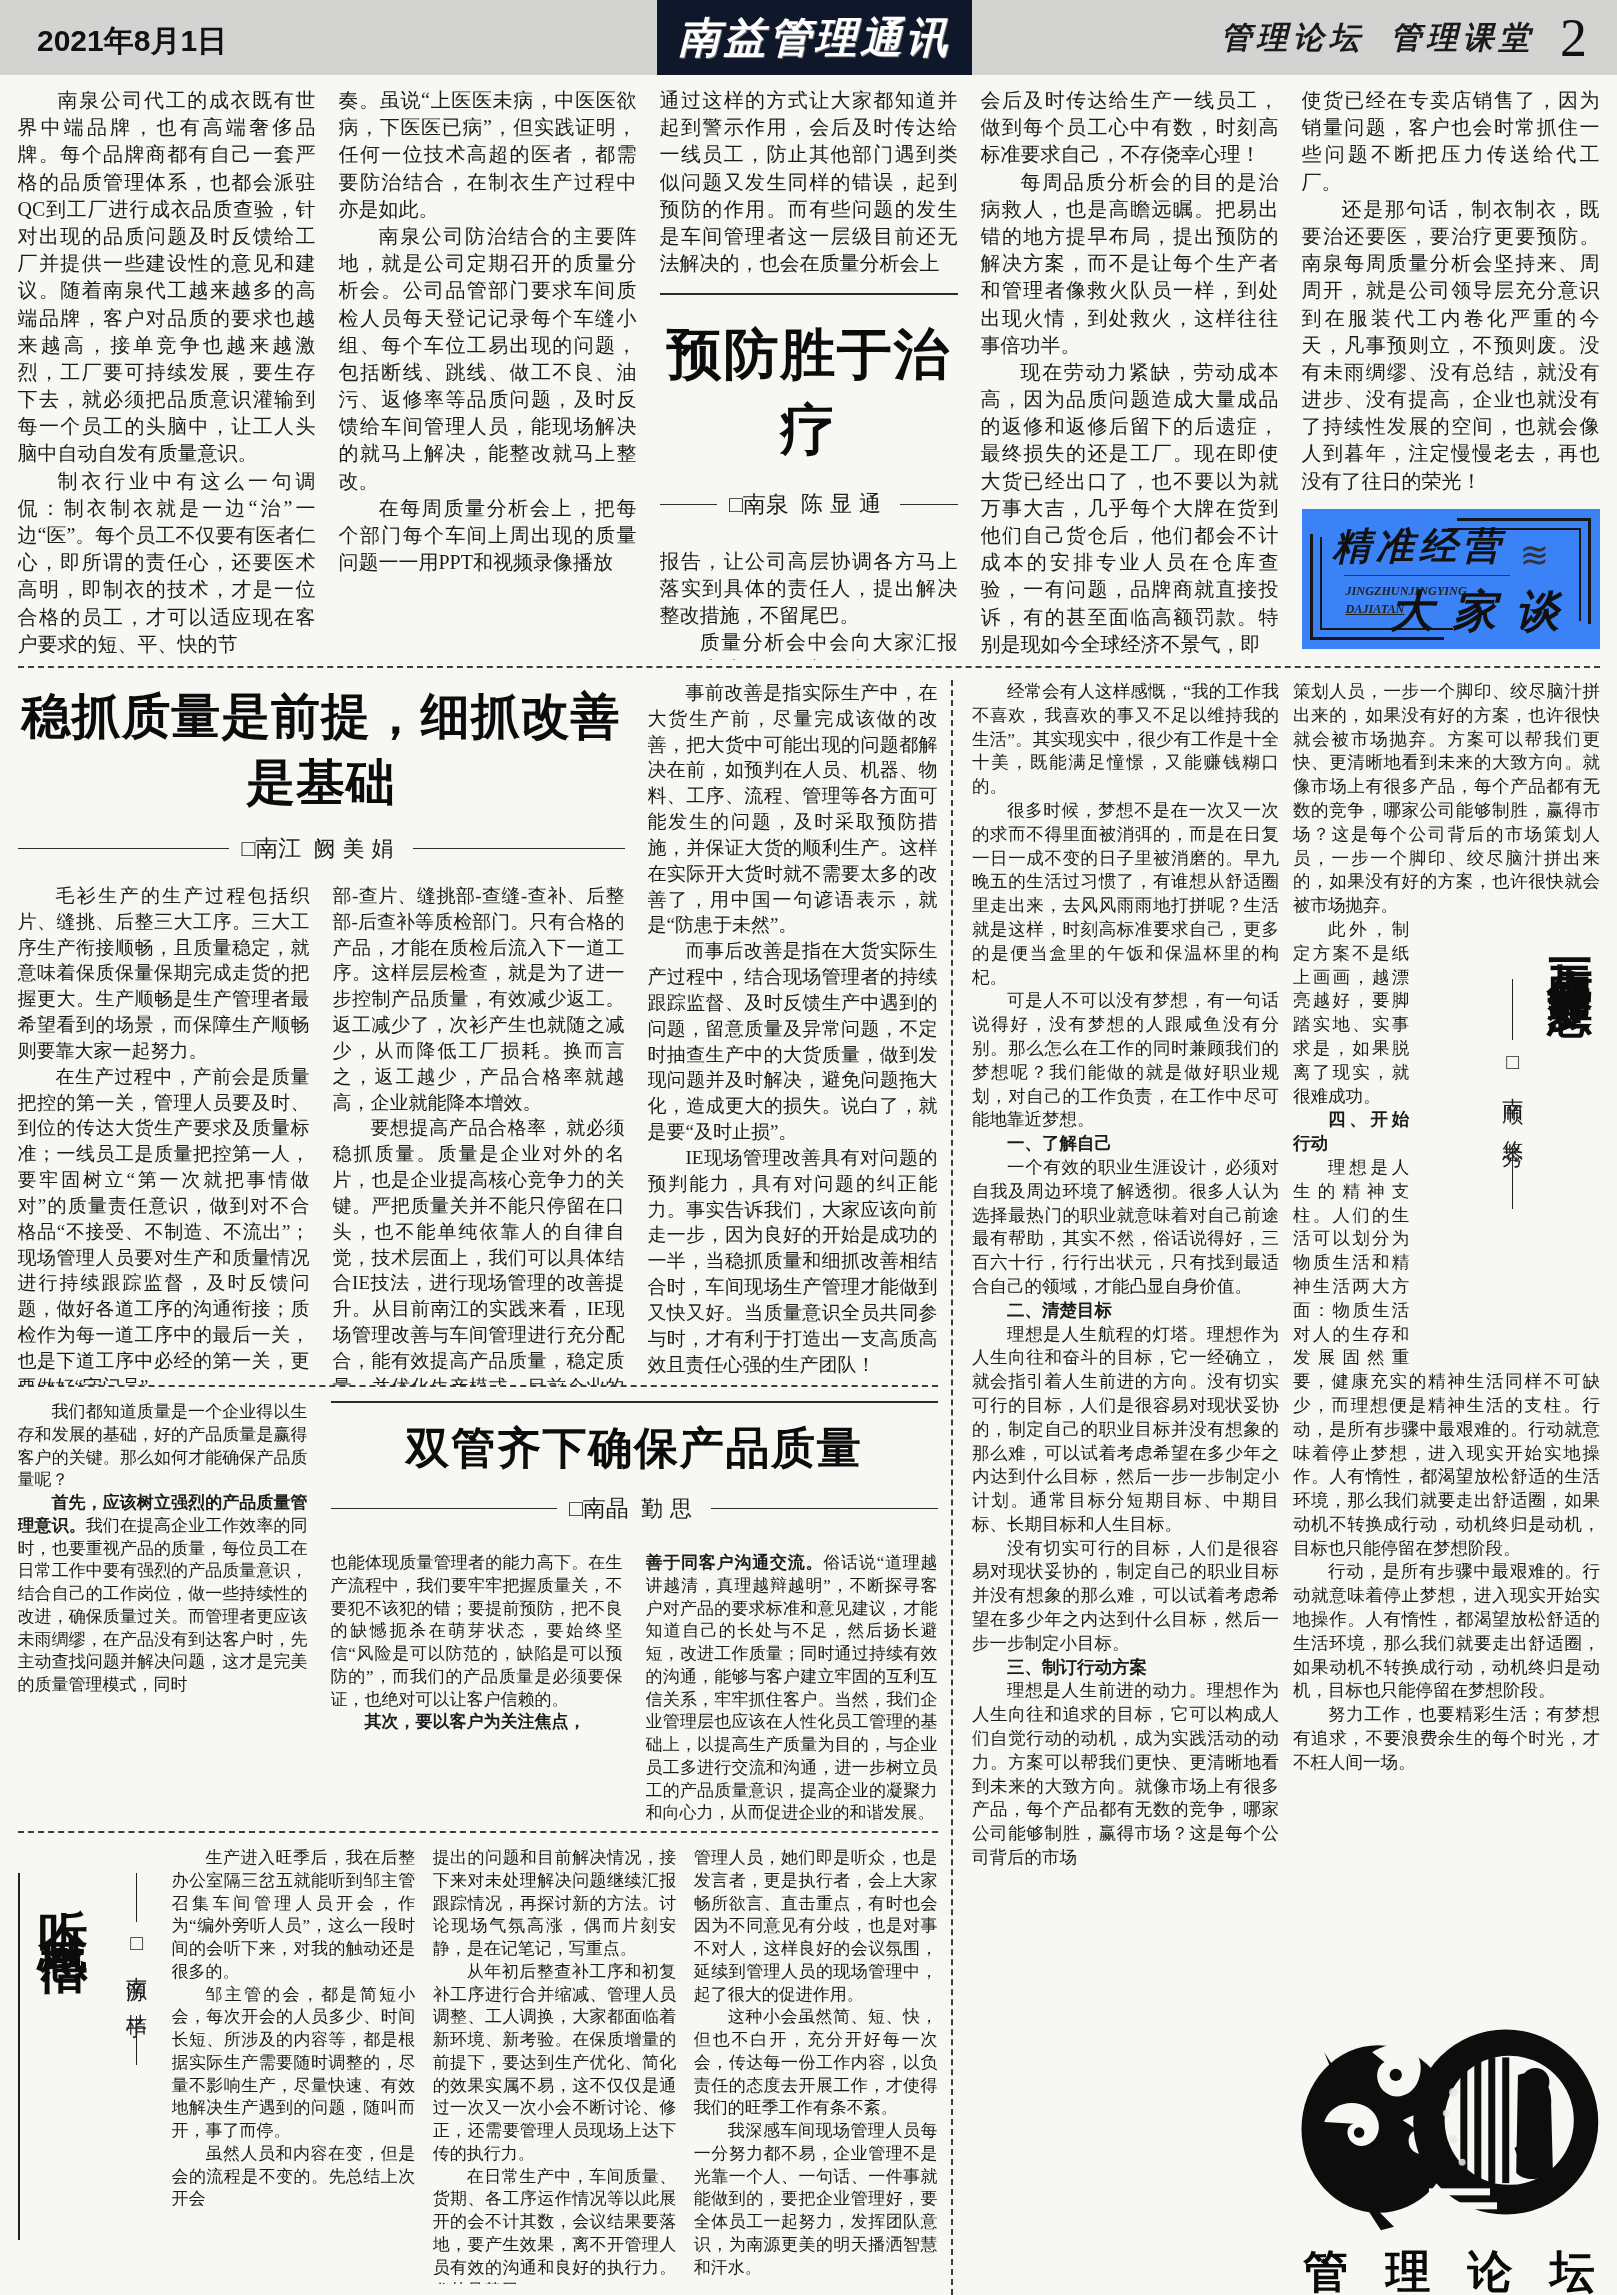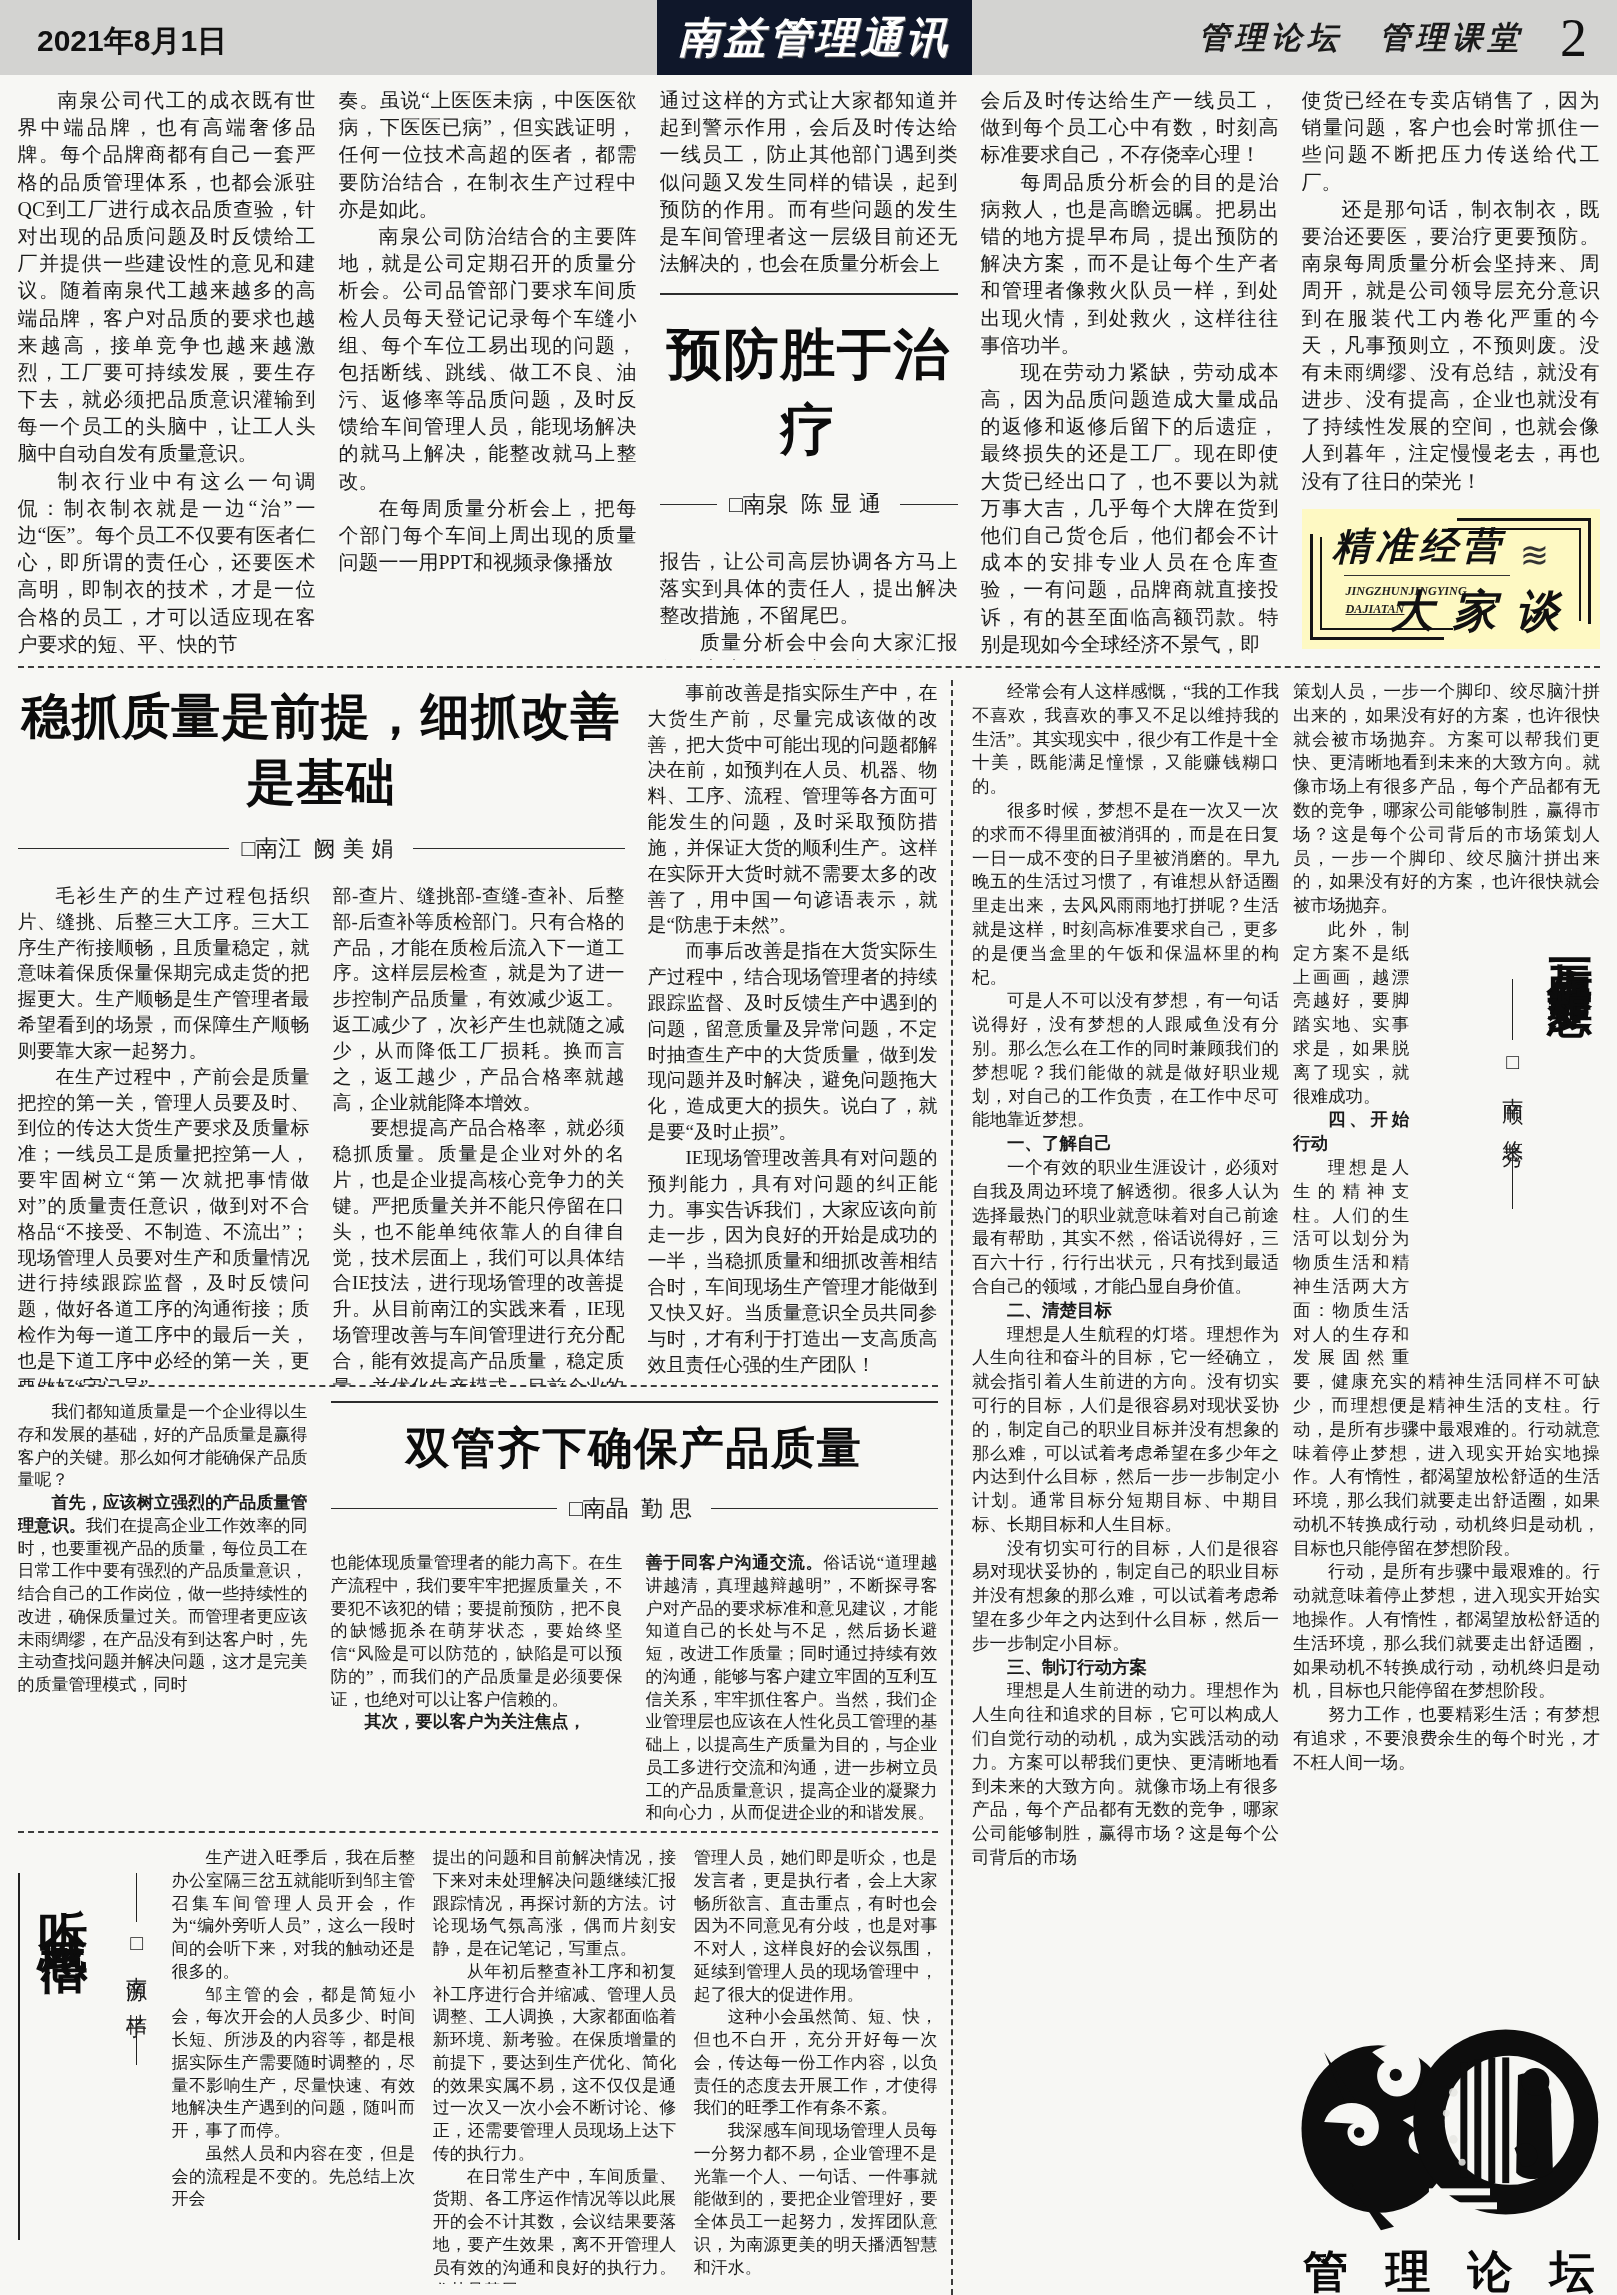--- a/index.html
+++ b/index.html
@@ -4,40 +4,40 @@
 <style>
   html,body{margin:0;padding:0;}
   .page{position:relative;width:1617px;height:2295px;background:#f7f7f4;overflow:hidden;
         font-family:"Liberation Serif",serif;color:#1b1b1b;}
   
   .hdr{position:absolute;left:0;top:0;width:1617px;height:75px;background:#d3d3d1;}
   .hdr-date{position:absolute;left:37px;top:21px;font-size:30px;font-weight:bold;font-family:"Liberation Sans",sans-serif;color:#111;}
   .masthead{position:absolute;left:657px;top:0;width:315px;height:75px;background:#0f172a;
             display:flex;align-items:center;justify-content:center;}
   .masthead span{color:#fff;font-size:42px;font-weight:900;font-style:italic;letter-spacing:3.5px;text-shadow:0.9px 0.9px 0 #777;}
-  .hdr-right{position:absolute;right:30px;top:0;height:75px;display:flex;align-items:center;gap:36px;}
+  .hdr-right{position:absolute;right:30px;top:0;height:75px;display:flex;align-items:center;gap:25px;}
   .hdr-sec{font-size:31px;font-weight:900;font-style:italic;color:#1a1a1a;letter-spacing:5.2px;}
   .hdr-page{font-size:54px;font-family:"Liberation Serif",serif;color:#111;}
   
   p{margin:0;text-align:justify;}
   .ind{text-indent:2em;}
   .cont{text-indent:0;}
   b.lead{font-family:"Liberation Sans",sans-serif;}
   .sec{font-weight:bold;font-family:"Liberation Sans",sans-serif;text-indent:2em;}
   
   .top-band{position:absolute;left:17.5px;top:87px;width:1582px;height:573px;display:flex;gap:23px;overflow:hidden;}
   .tcol{flex:1;font-size:20px;line-height:1.36;overflow:hidden;display:flex;flex-direction:column;}
   .head-box{margin:15.7px 0 8.7px 0;border-top:2.6px solid #2c2c2c;padding-top:23px;}
   .head-box h2{margin:0 0 21px 0;text-align:center;font-size:55px;font-weight:900;letter-spacing:1.7px;color:#0c0c0c;}
   .byrow{display:flex;align-items:center;gap:12.2px;margin-bottom:19px;}
   .byrow .ln{flex:1;border-top:1.7px solid #2c2c2c;height:0;}
   .byrow .bsrc{font-family:"Liberation Sans",sans-serif;font-weight:normal;font-size:23px;}
   .byrow .bauth{font-size:22px;letter-spacing:7px;}
   
-  .badge{position:relative;margin-top:14px;height:140px;background:#fef9c3;overflow:hidden;flex-shrink:0;}
+  .badge{position:relative;margin-top:14px;height:140px;background:#3b82f6;overflow:hidden;flex-shrink:0;}
   .badge .c1{position:absolute;top:8.7px;right:8.7px;width:131px;height:103px;border-top:3.5px solid #161616;border-right:3.5px solid #161616;}
   .badge .c1:before{content:"";position:absolute;top:7px;right:7px;width:131px;height:91px;border-top:2.6px solid #161616;border-right:2.6px solid #161616;}
   .badge .c2{position:absolute;bottom:8.7px;left:8.7px;width:131px;height:103px;border-bottom:3.5px solid #161616;border-left:3.5px solid #161616;}
   .badge .c2:before{content:"";position:absolute;bottom:7px;left:7px;width:131px;height:91px;border-bottom:2.6px solid #161616;border-left:2.6px solid #161616;}
   .badge .b1{position:absolute;left:31px;top:12.2px;font-size:38px;font-weight:900;font-style:italic;color:#111;letter-spacing:5.2px;}
   .badge .waves{position:absolute;right:54px;top:23px;font-size:35px;color:#333;letter-spacing:-3.5px;}
   .badge .jzline{position:absolute;left:42px;top:66px;width:166px;border-top:1.7px solid #333;}
   .badge .rom{position:absolute;left:44px;top:73px;font-size:12.2px;font-style:italic;font-weight:bold;color:#222;line-height:1.5;font-family:"Liberation Serif",serif;}
   .badge .rom .u{text-decoration:underline;}
   .badge .b2{position:absolute;right:21px;bottom:7px;font-size:44px;font-weight:900;font-style:italic;color:#111;letter-spacing:19px;}

